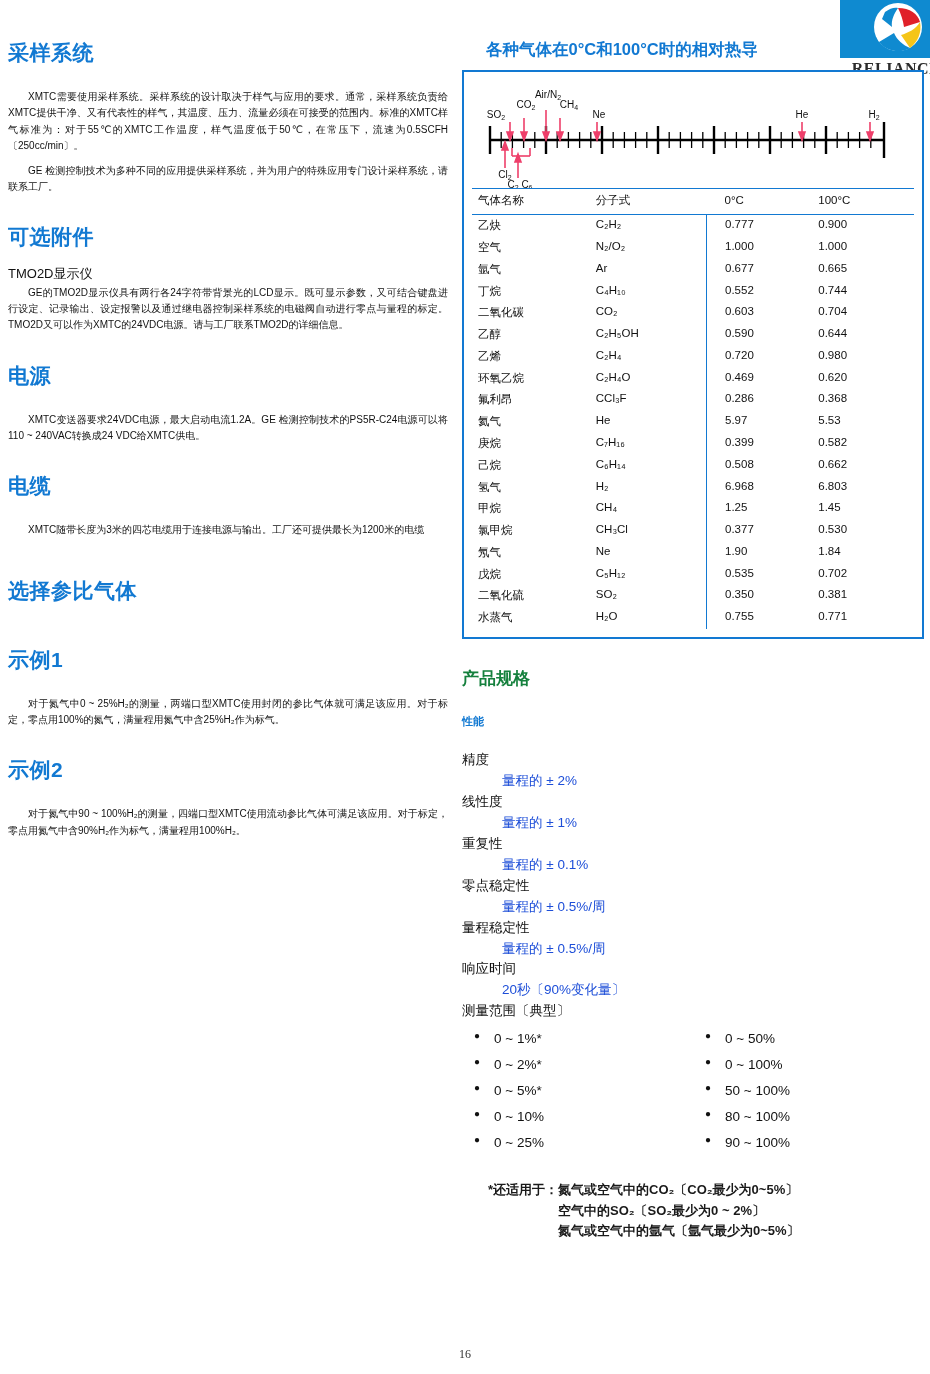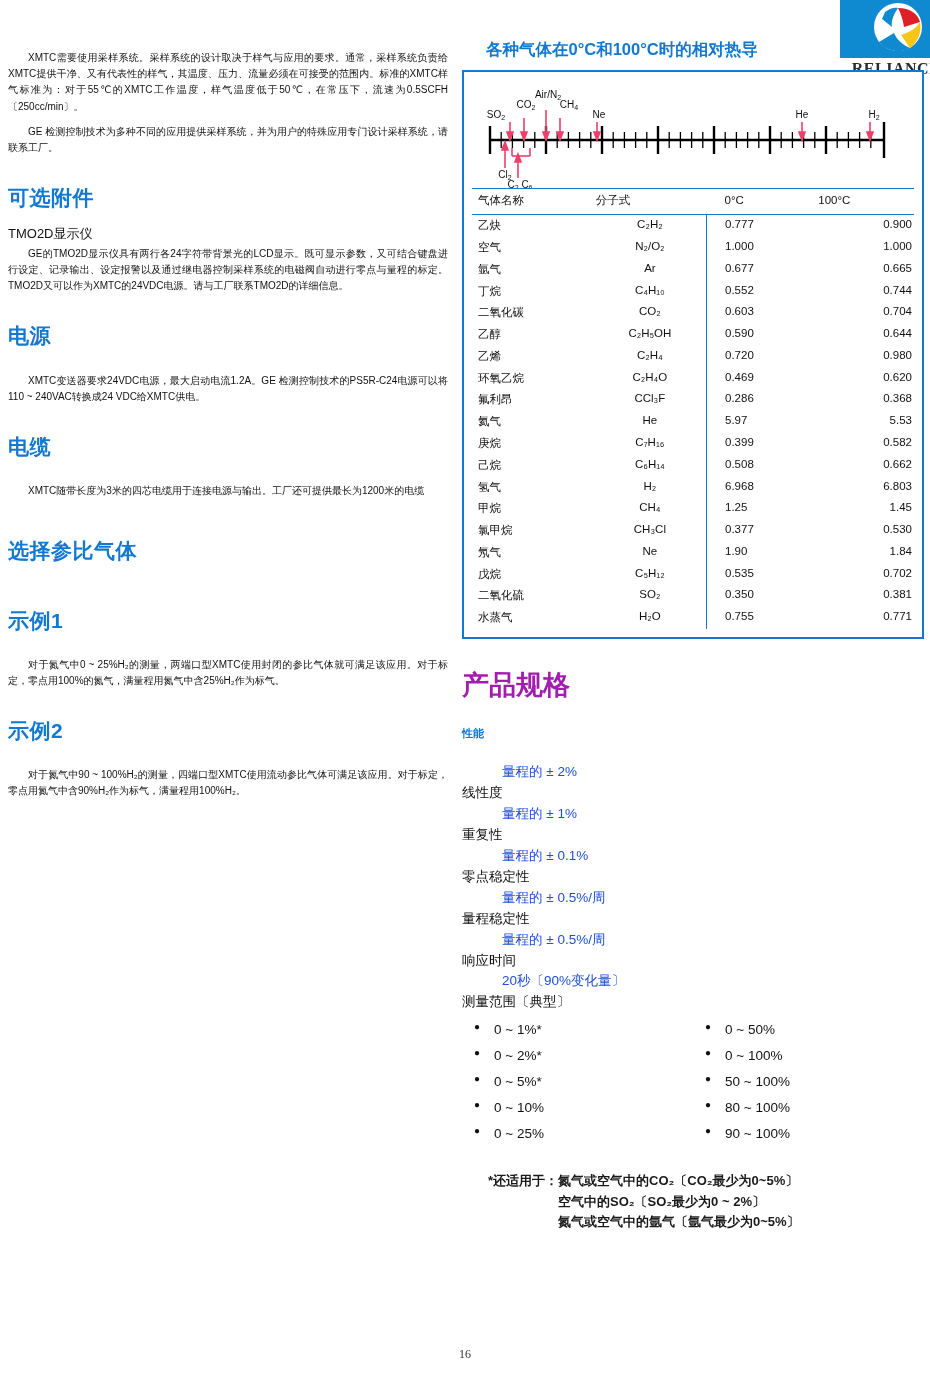--- a/index.html
+++ b/index.html
@@ -42,21 +42,21 @@
   
   h1.sec {
     color:#1279d2; font-size:21px; font-weight:bold;
     margin:0 0 14px 0; line-height:1.2; letter-spacing:0.5px;
   }
   h2.sub {
     color:#1279d2; font-size:11px; font-weight:bold;
     margin:0 0 12px 0; line-height:1.2;
   }
   h3.big {
-    color:#a21caf; font-size:27px; font-weight:bold;
+    color:#15803d; font-size:17px; font-weight:bold;
     margin:0 0 16px 0; line-height:1.2;
   }
   .plainhead {
     font-size:13px; color:#111; margin:0 0 2px 0; line-height:1.5;
   }
   p.body {
     font-size:10px; line-height:1.62; margin:0 0 9px 0;
     text-align:justify; text-justify:inter-ideograph; color:#111;
   }
   p.body.ind { text-indent:2em; }
@@ -86,23 +86,23 @@
   
   table.gas { width:100%; border-collapse:collapse; font-size:11.5px; }
   table.gas th {
     text-align:left; font-weight:normal; color:#111;
     padding:4px 2px 6px 2px; font-size:11.5px;
     border-top:1.5px solid #1279d2;
     border-bottom:1.5px solid #1279d2;
   }
   table.gas td { padding:3.4px 2px; color:#111; vertical-align:top; }
   table.gas td.c1 { width:108px; padding-left:6px; }
-  table.gas td.c2 { width:100px;text-align:center; }
+  table.gas td.c2 { width:100px; }
   table.gas td.c3 { width:92px; border-left:1.5px solid #1279d2; padding-left:18px; }
-  table.gas td.c4 { width:92px; padding-left:8px;text-align:right; }
+  table.gas td.c4 { width:92px; padding-left:8px; }
   table.gas th.c1 { padding-left:6px; }
   table.gas th.c3 { padding-left:18px;margin-top:37px; }
   table.gas th.c4 { padding-left:8px; }
 
   
   .spec-name { font-size:13.5px; color:#111; line-height:1.55; margin:0; }
   .spec-val  { font-size:13.5px; color:#1d4ed8; line-height:1.55; margin:0 0 0 40px; }
 
   
   #ranges { display:flex; margin-top:4px; }
@@ -133,20 +133,21 @@
     <path d="M50 20 C52 30 48 40 40 46 L31 33 C38 31 46 27 50 20 Z" fill="#f5c518"></path>
     <path d="M40 46 C30 52 16 49 9 40 L24 31 C27 38 33 43 40 46 Z" fill="#0f8ad0"></path>
     <path d="M9 40 C4 31 6 17 15 10 L25 22 C18 26 11 32 9 40 Z" fill="#ffffff"></path>
     <path d="M15 10 C20 6 25 5 28 6 C24 12 21 18 22 25 L12 17 Z" fill="#0f8ad0"></path>
   </svg>
   <div id="logo-word">RELIANCE</div>
 </div>
 
 <div class="col" id="left-col">
 
+  <h1 class="sec">采样系统</h1>
   <div class="gap-s"></div>
   <p class="body ind">XMTC需要使用采样系统。采样系统的设计取决于样气与应用的要求。通常，采样系统负责给XMTC提供干净、又有代表性的样气，其温度、压力、流量必须在可接受的范围内。标准的XMTC样气标准为：对于55℃的XMTC工作温度，样气温度低于50℃，在常压下，流速为0.5SCFH〔250cc/min〕。</p>
   <p class="body ind">GE 检测控制技术为多种不同的应用提供采样系统，并为用户的特殊应用专门设计采样系统，请联系工厂。</p>
 
   <div class="gap-m"></div>
   <h1 class="sec">可选附件</h1>
   <div class="plainhead">TMO2D显示仪</div>
   <p class="body ind">GE的TMO2D显示仪具有两行各24字符带背景光的LCD显示。既可显示参数，又可结合键盘进行设定、记录输出、设定报警以及通过继电器控制采样系统的电磁阀自动进行零点与量程的标定。TMO2D又可以作为XMTC的24VDC电源。请与工厂联系TMO2D的详细信息。</p>
 
   <div class="gap-m"></div>
@@ -404,20 +405,21 @@
 
   </div>
 
   <div class="gap-l"></div>
   <h3 class="big">产品规格</h3>
   <div class="gap-s"></div>
   <h2 class="sub">性能</h2>
   <div class="gap-s"></div>
 
   <div id="spec-list">
+      <div class="spec-name">精度</div>
       <div class="spec-val">量程的 ± 2%</div>
       <div class="spec-name">线性度</div>
       <div class="spec-val">量程的 ± 1%</div>
       <div class="spec-name">重复性</div>
       <div class="spec-val">量程的 ± 0.1%</div>
       <div class="spec-name">零点稳定性</div>
       <div class="spec-val">量程的 ± 0.5%/周</div>
       <div class="spec-name">量程稳定性</div>
       <div class="spec-val">量程的 ± 0.5%/周</div>
       <div class="spec-name">响应时间</div>

